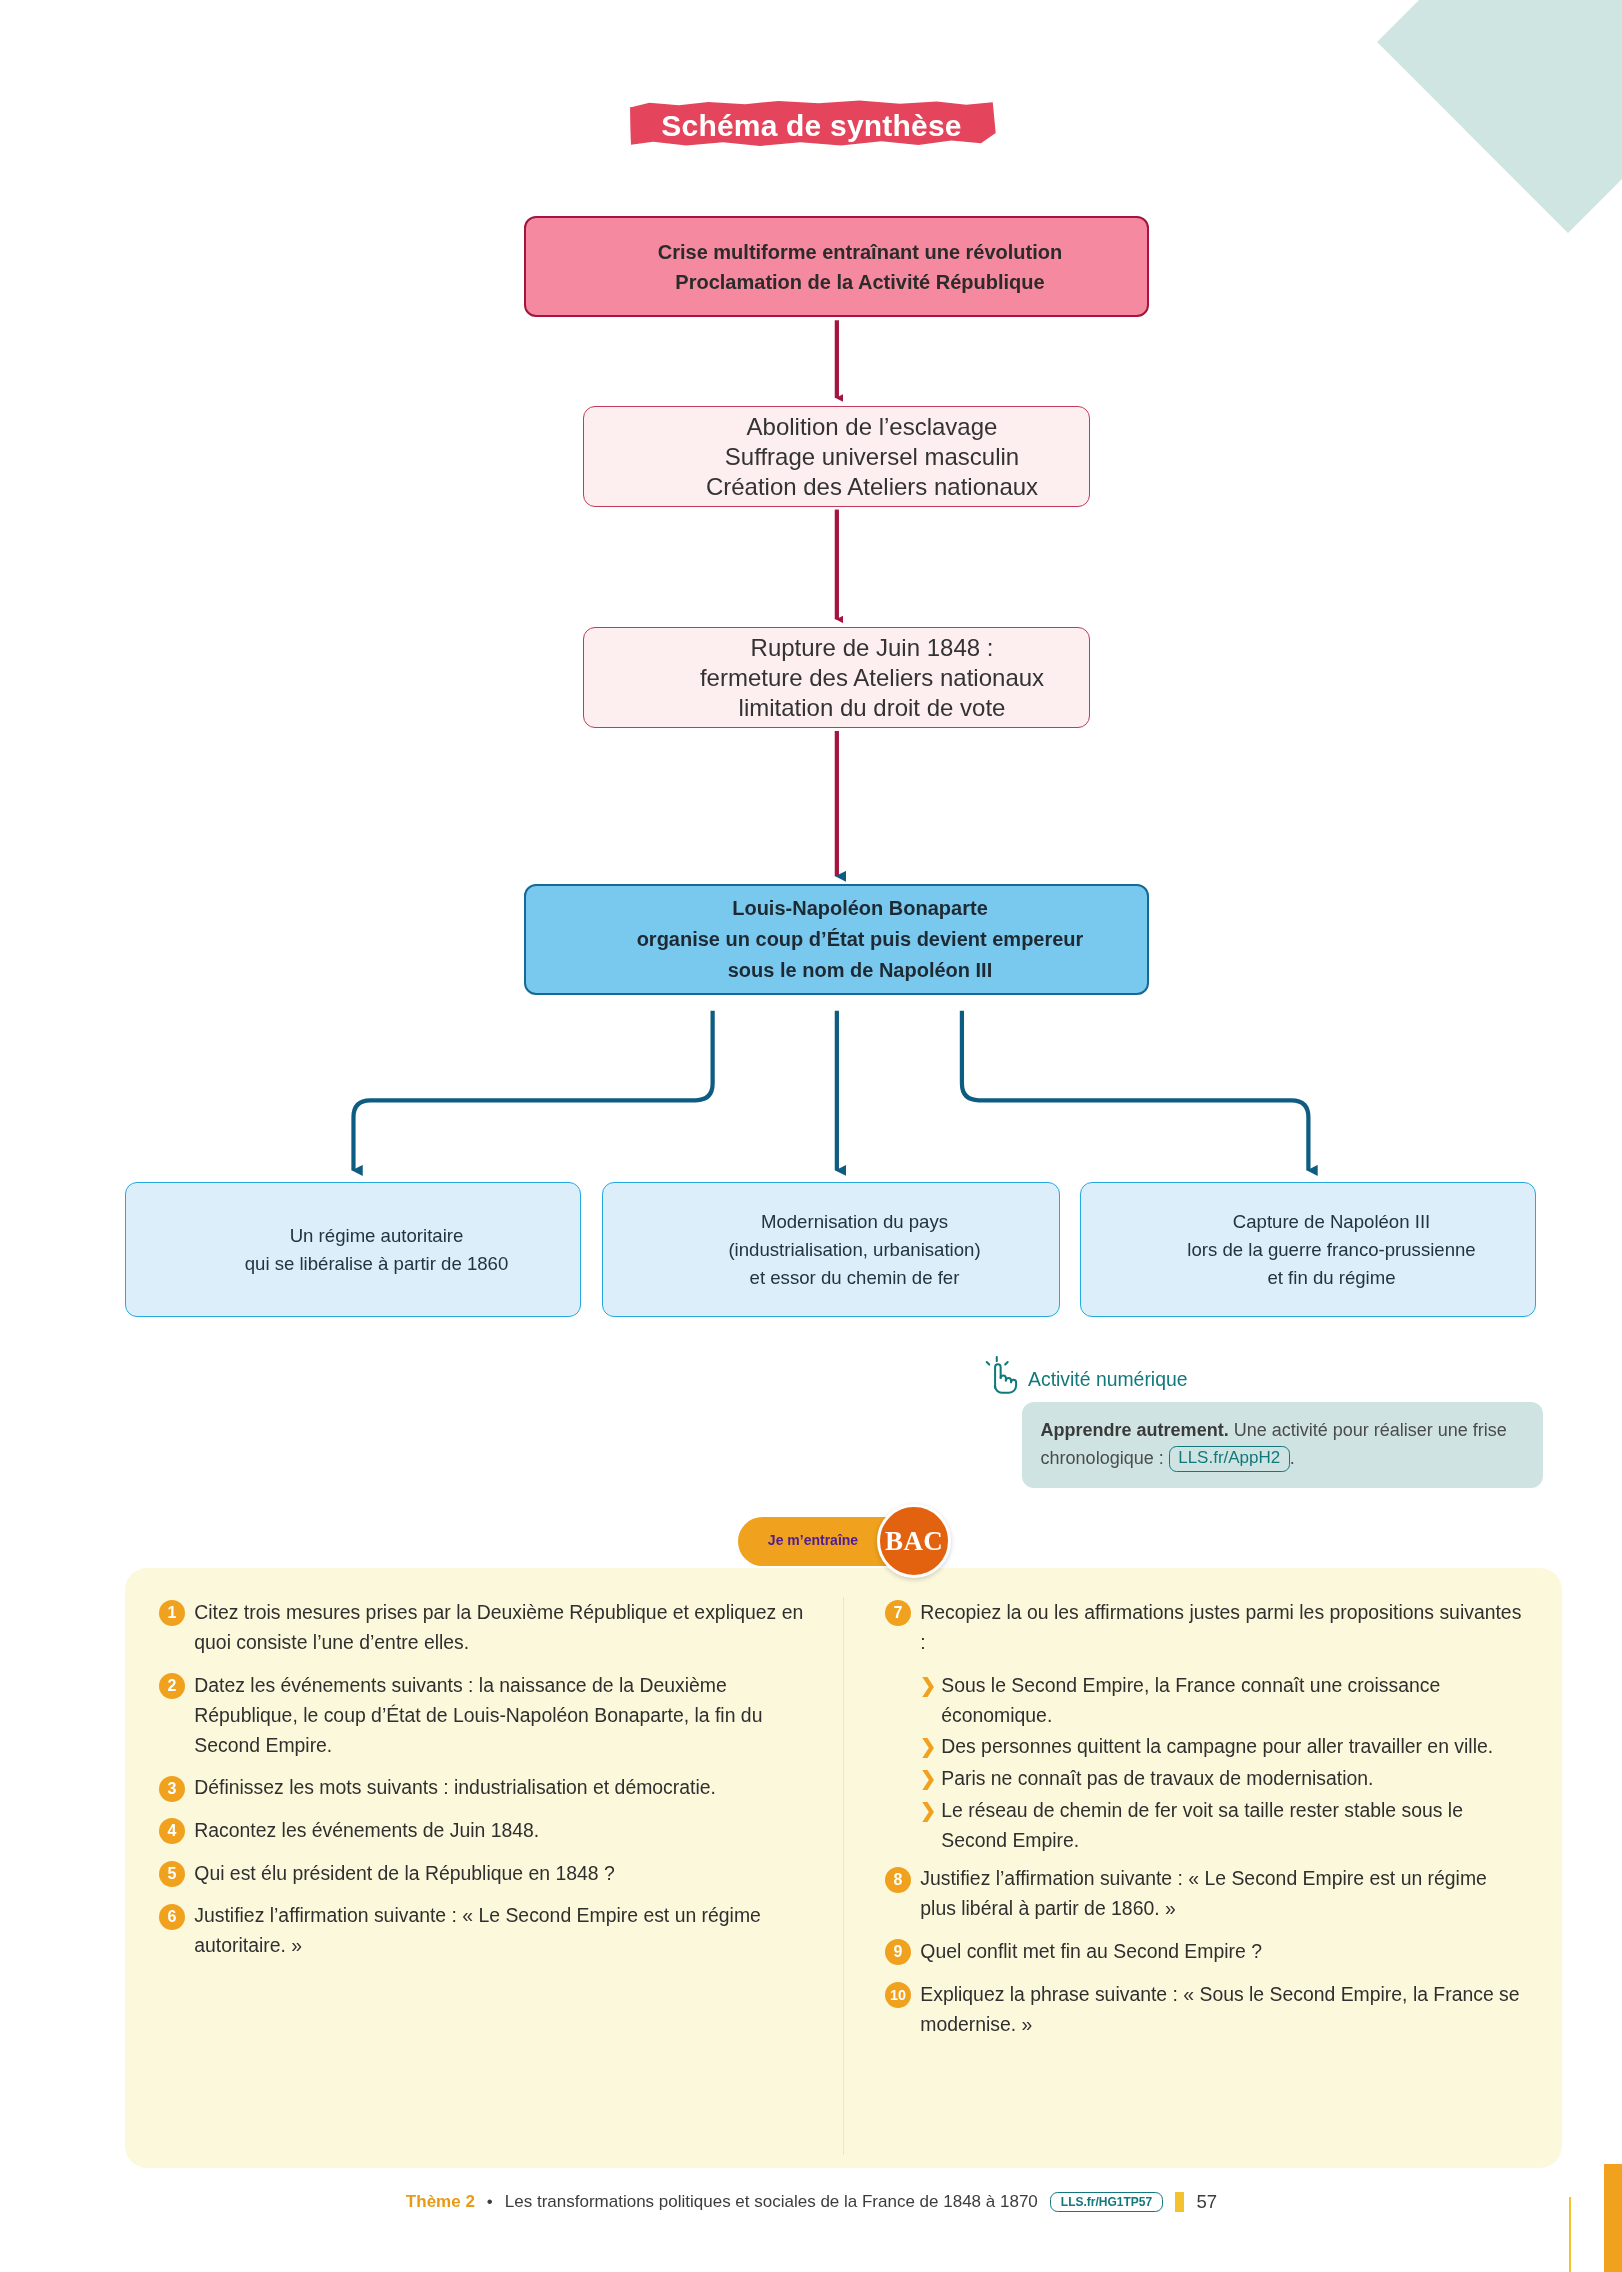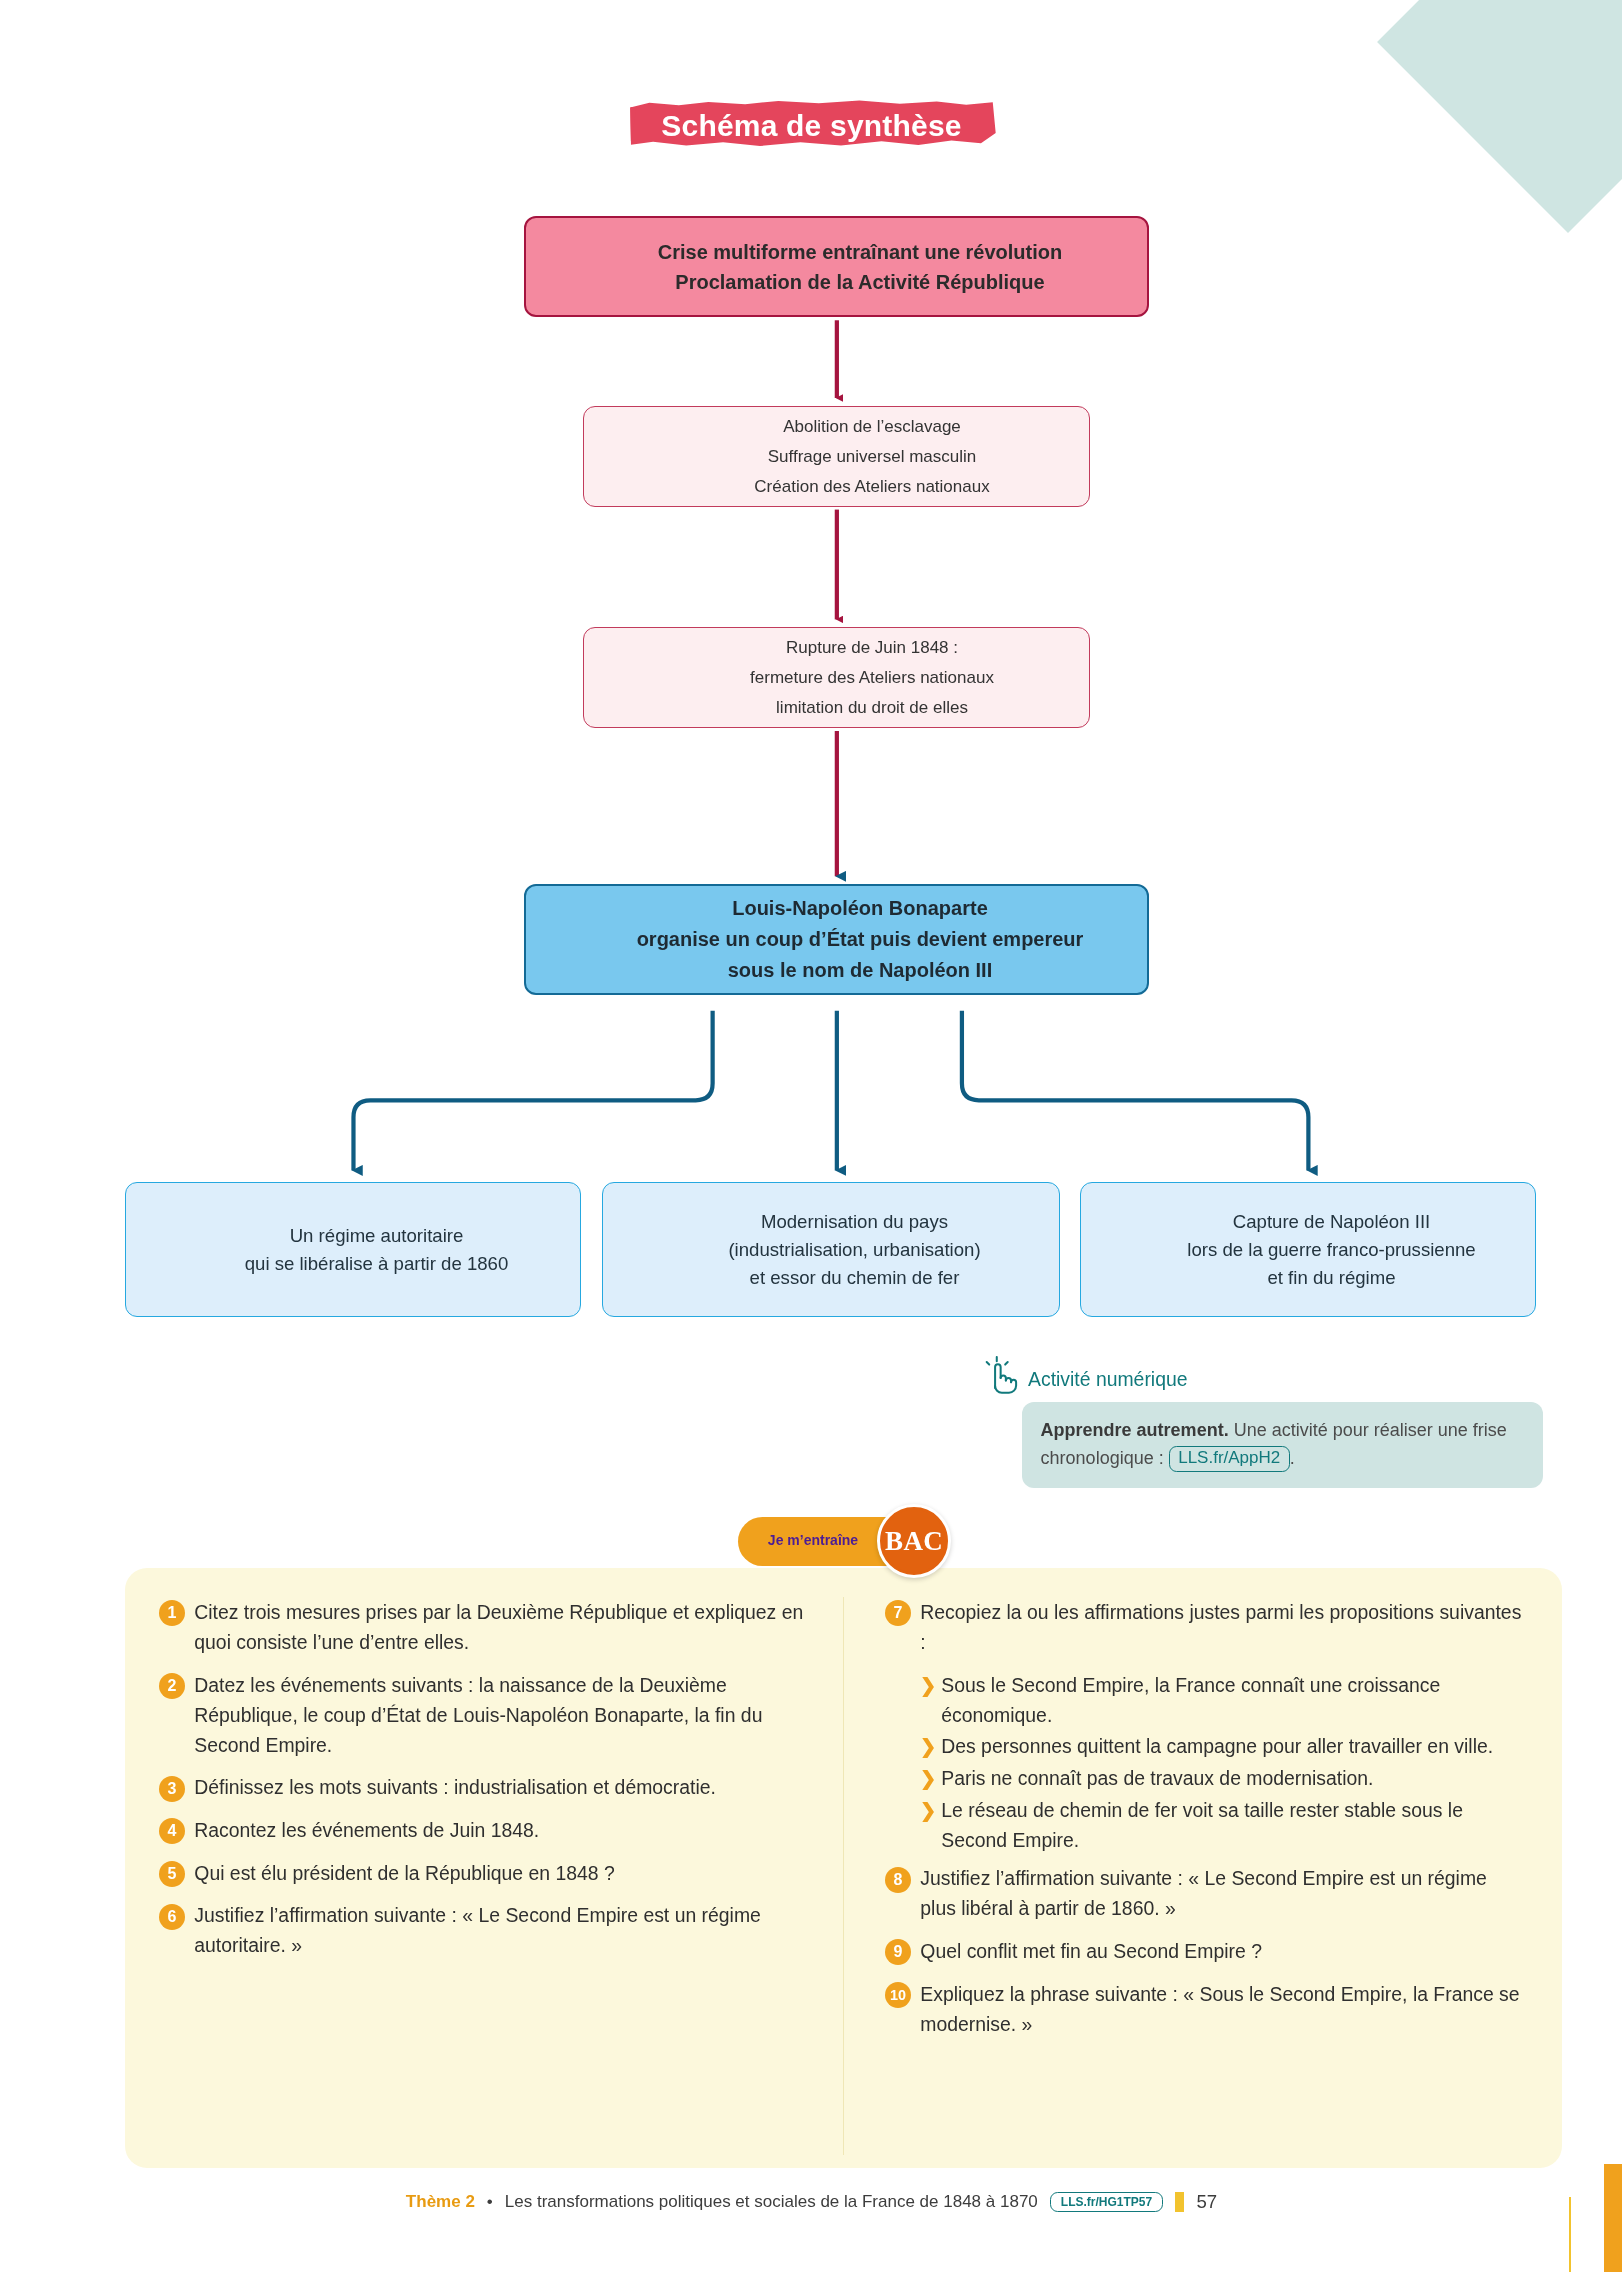--- a/index.html
+++ b/index.html
@@ -85,21 +85,21 @@
     border: 2.5px solid #a5143f;
     color: #2b2b2b;
     font-weight: bold;
     font-size: 20px;
     line-height: 30px;
   }
   .node-pale {
     background: #fdeef0;
     border: 1.7px solid #c23b5c;
     color: #333333;
-    font-size: 17px;
+    font-size: 24px;
     line-height: 30px;
     left: 583px; width: 507px; height: 101px; padding-left: 24px;
   }
   .node-abolition { top: 406px; }
   .node-rupture   { top: 627px; }
 
   .node-napoleon {
     left: 524px; top: 884px; width: 625px; height: 111px;
     background: #79c8ee;
     border: 2.5px solid #136a96;
@@ -332,21 +332,21 @@
       <span class="ln">Abolition de l’esclavage</span>
       <span class="ln">Suffrage universel masculin</span>
       <span class="ln">Création des Ateliers nationaux</span>
     </div>
   </div>
 
   <div class="node node-pale node-rupture">
     <div class="lines">
       <span class="ln">Rupture de Juin 1848 :</span>
       <span class="ln">fermeture des Ateliers nationaux</span>
-      <span class="ln">limitation du droit de elles</span>
+      <span class="ln">limitation du droit de vote</span>
     </div>
   </div>
 
   <div class="node node-napoleon">
     <div class="lines">
       <span class="ln">Louis-Napoléon Bonaparte</span>
       <span class="ln">organise un coup d’État puis devient empereur</span>
       <span class="ln">sous le nom de Napoléon III</span>
     </div>
   </div>

